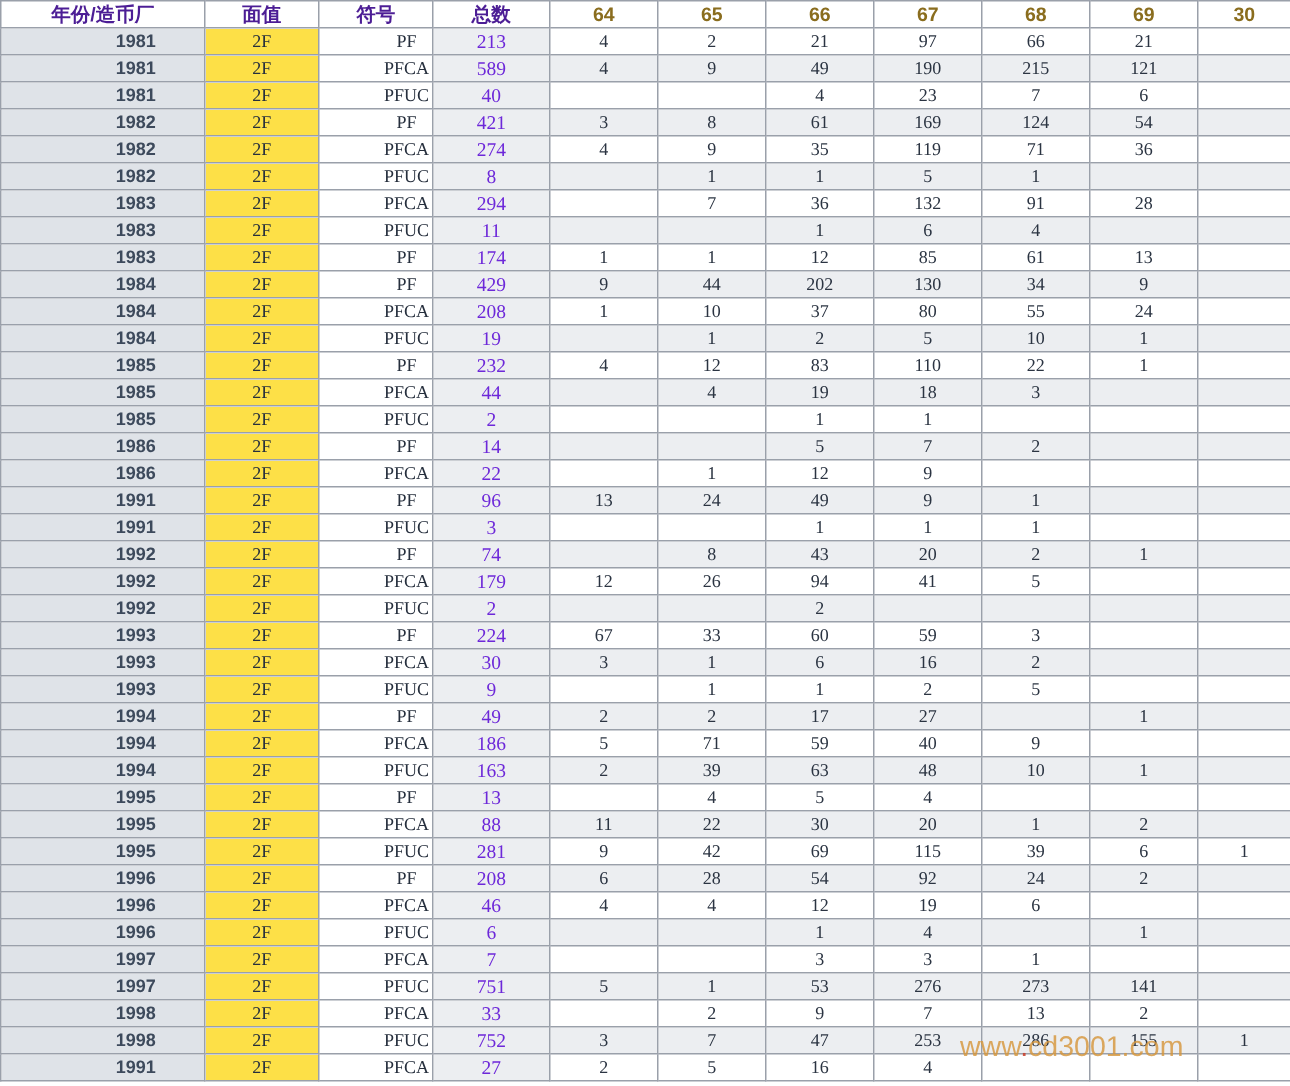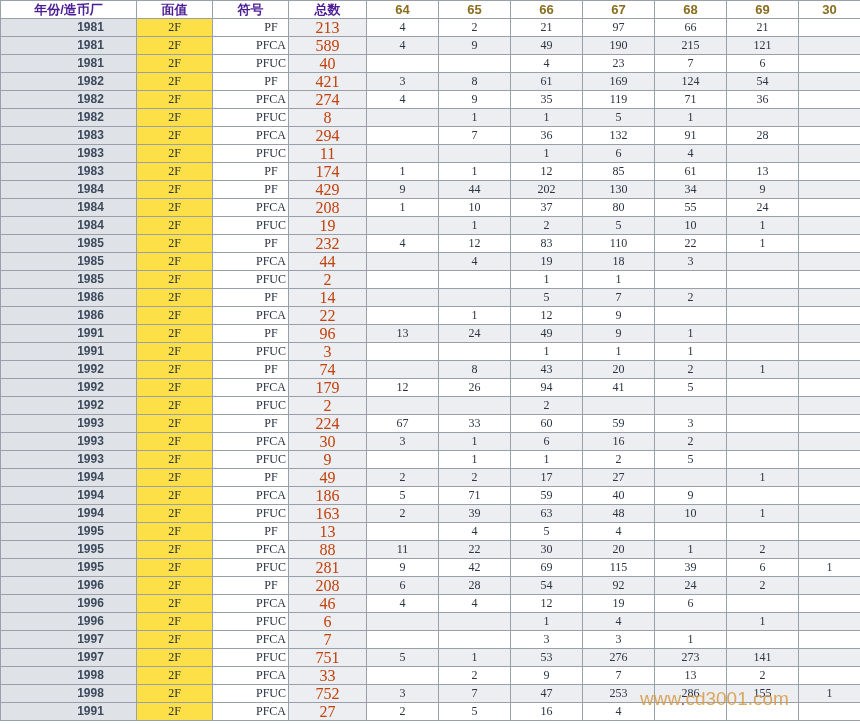--- a/index.html
+++ b/index.html
@@ -61,22 +61,22 @@
     font-size: 12px;
   }
   tbody td.sym {
     background: #ffffff;
     color: #262f3d;
     font-size: 12px;
     padding-left: 41px;
   }
   tbody td.total {
     background: #eceef1;
-    color: #c2410c;
-    font-size: 16px;
+    color: #6d28d9;
+    font-size: 13px;
     font-weight: normal;
   }
   tbody td.cnt {
     background: #ffffff;
     color: #2b3442;
     font-size: 12px;
   }
   tbody tr td.cnt.shade {
     background: #eceef1;
   }

